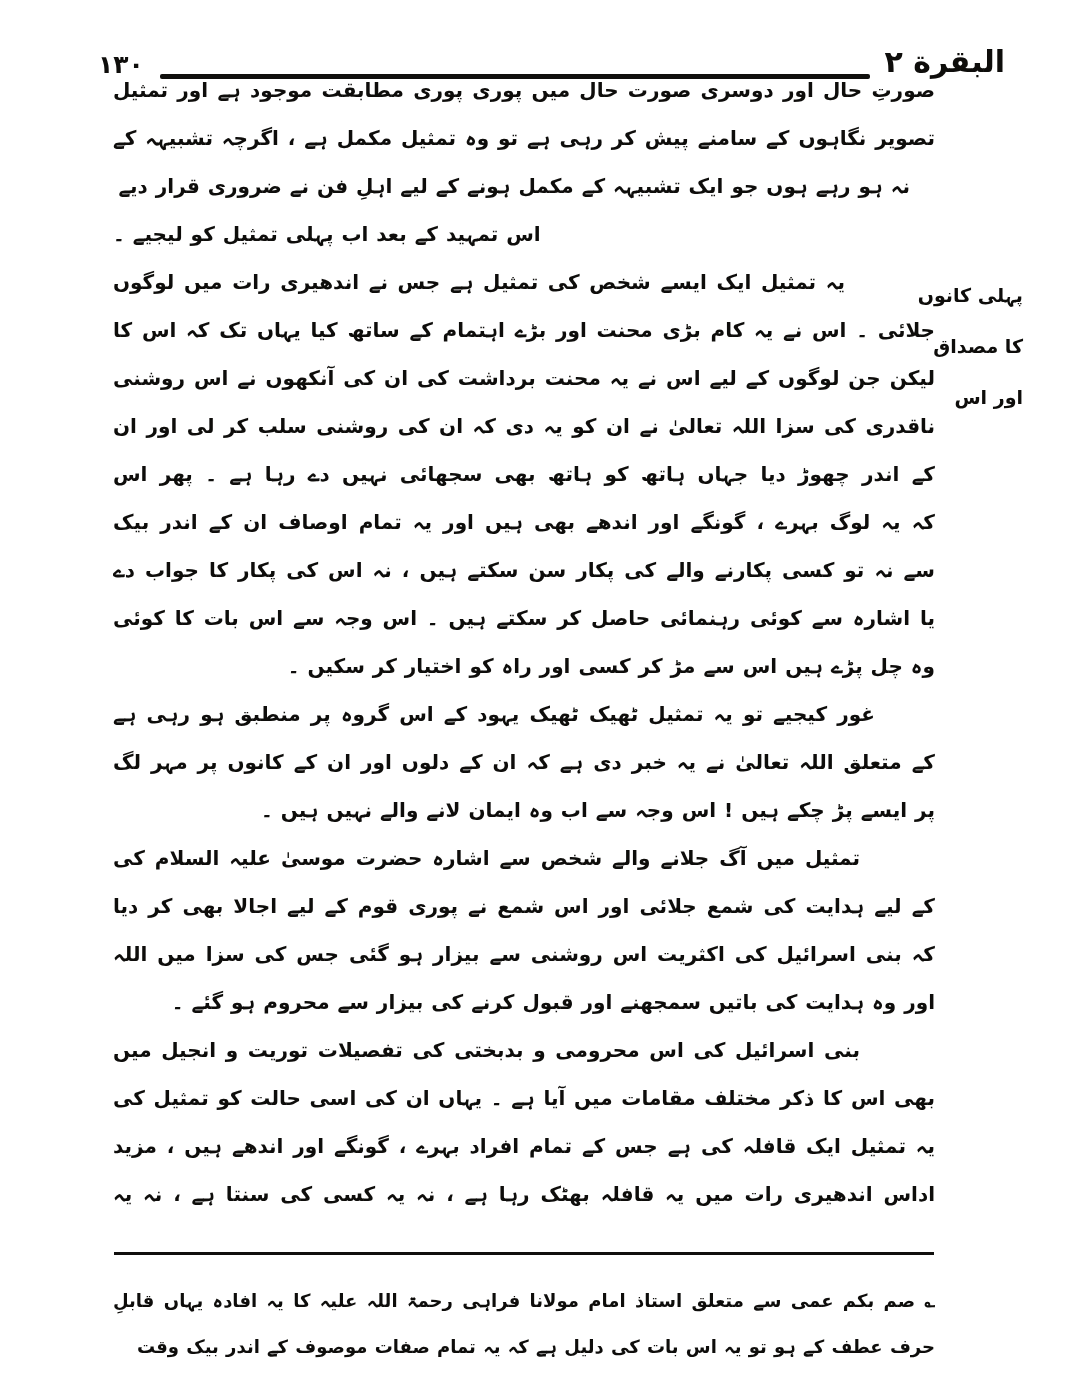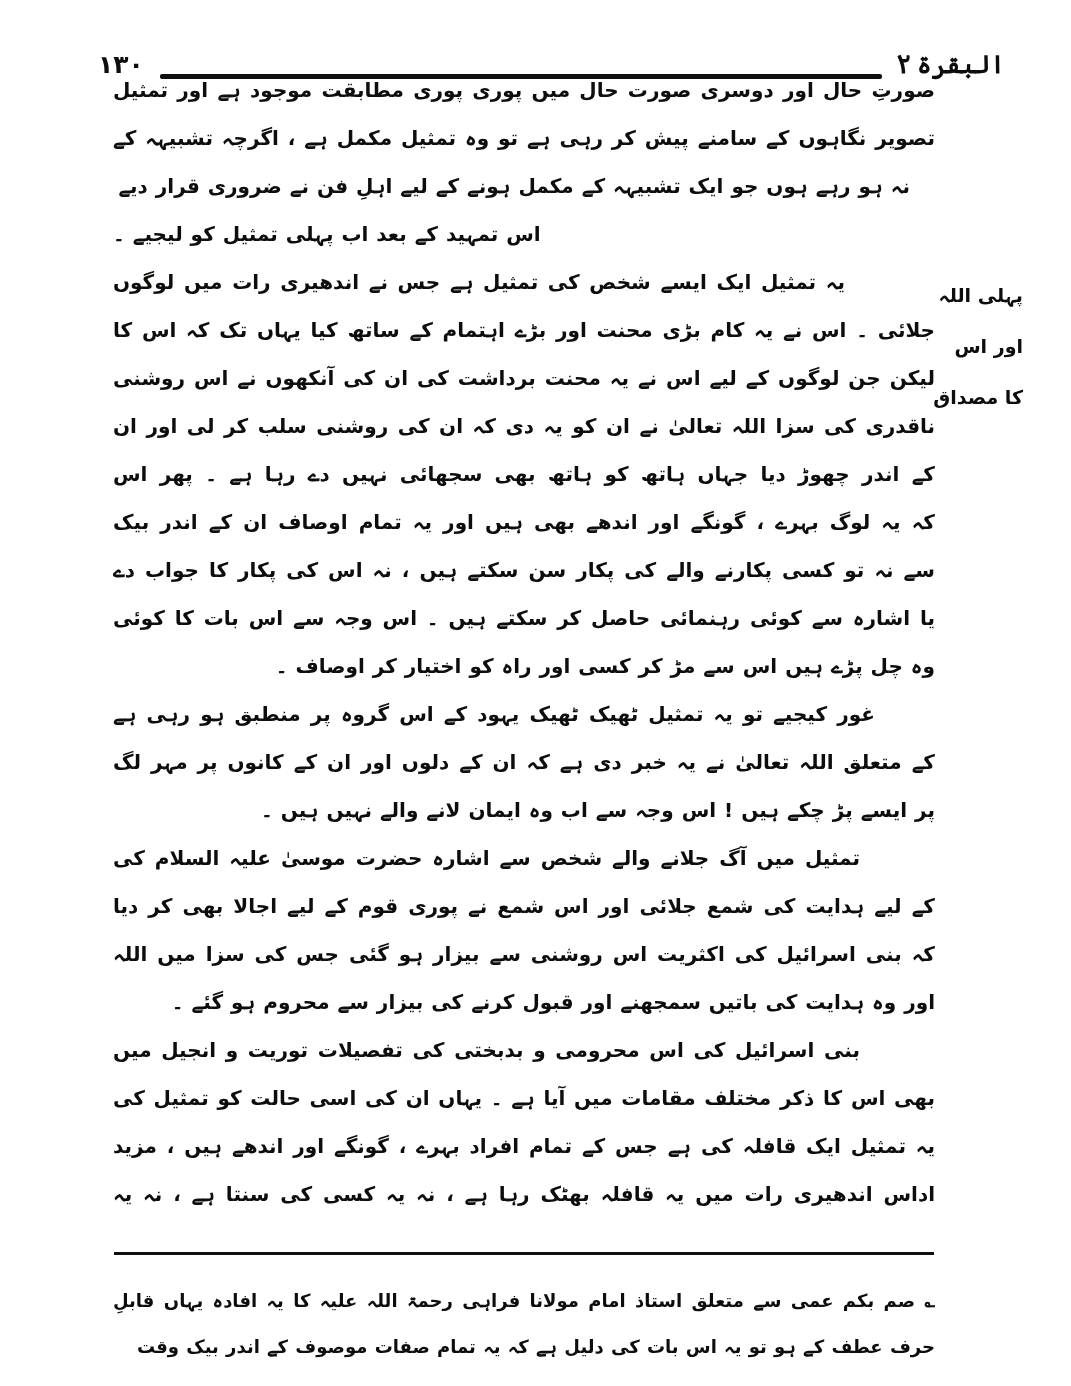--- a/index.html
+++ b/index.html
@@ -20,22 +20,22 @@
   }
   .page-number {
     font-size:25px; font-weight:bold; direction:rtl;
     letter-spacing:1px; flex:0 0 auto; padding-top:2px;
   }
   .header-rule {
     flex:1 1 auto; height:5px; background:#100f0d;
     margin:0 14px 0 16px; border-radius:2px;
   }
   .surah-title {
-    font-size:25px; font-weight:bold; direction:rtl;
-    flex:0 0 auto; padding-top:6px;font-family:Liberation Serif, serif;
+    font-size:30px; font-weight:bold; direction:rtl;
+    flex:0 0 auto; padding-top:6px;
   }
 
   
   .text-block {
     position:absolute; top:66px; right:136px; width:822px;
     direction:rtl;
   }
   .line {
     font-size:20px; font-weight:bold;
     height:48px; line-height:48px;
@@ -90,38 +90,38 @@
     <div class="line l-end pr25">نہ ہو رہے ہوں جو ایک تشبیہہ کے مکمل ہونے کے لیے اہلِ فن نے ضروری قرار دیے ہیں ۔</div>
     <div class="line l-intro">اس تمہید کے بعد اب پہلی تمثیل کو لیجیے ۔</div>
     <div class="line l-just pr90">یہ تمثیل ایک ایسے شخص کی تمثیل ہے جس نے اندھیری رات میں لوگوں کو روشنی دکھانے کے لیے آگ</div>
     <div class="line l-just">جلائی ۔ اس نے یہ کام بڑی محنت اور بڑے اہتمام کے ساتھ کیا یہاں تک کہ اس کا تمام گرد و پیش منور ہو گیا ۔</div>
     <div class="line l-just">لیکن جن لوگوں کے لیے اس نے یہ محنت برداشت کی ان کی آنکھوں نے اس روشنی کی کوئی قدر نہیں کی ، ان کی اس</div>
     <div class="line l-just">ناقدری کی سزا اللہ تعالیٰ نے ان کو یہ دی کہ ان کی روشنی سلب کر لی اور ان کو ایک ایسے گھٹا ٹوپ اندھیرے</div>
     <div class="line l-just">کے اندر چھوڑ دیا جہاں ہاتھ کو ہاتھ بھی سجھائی نہیں دے رہا ہے ۔ پھر اس اندھیرے کے اوپر مزید غضب یہ ہے</div>
     <div class="line l-just">کہ یہ لوگ بہرے ، گونگے اور اندھے بھی ہیں اور یہ تمام اوصاف ان کے اندر بیک وقت موجود ہیں ؎ اس وجہ</div>
     <div class="line l-just">سے نہ تو کسی پکارنے والے کی پکار سن سکتے ہیں ، نہ اس کی پکار کا جواب دے سکتے ہیں اور نہ کسی نشان یا علامت</div>
     <div class="line l-just">یا اشارہ سے کوئی رہنمائی حاصل کر سکتے ہیں ۔ اس وجہ سے اس بات کا کوئی امکان نہیں ہے کہ جس راہ پر</div>
-    <div class="line l-end">وہ چل پڑے ہیں اس سے مڑ کر کسی اور راہ کو اختیار کر اوصاف ۔</div>
+    <div class="line l-end">وہ چل پڑے ہیں اس سے مڑ کر کسی اور راہ کو اختیار کر سکیں ۔</div>
     <div class="line l-just pr60">غور کیجیے تو یہ تمثیل ٹھیک ٹھیک یہود کے اس گروہ پر منطبق ہو رہی ہے جس کا ذکر پہلے ہوا ہے اور جس</div>
     <div class="line l-just">کے متعلق اللہ تعالیٰ نے یہ خبر دی ہے کہ ان کے دلوں اور ان کے کانوں پر مہر لگ چکی ہے اور ان کی آنکھوں</div>
     <div class="line l-end">پر ایسے پڑ چکے ہیں ! اس وجہ سے اب وہ ایمان لانے والے نہیں ہیں ۔</div>
     <div class="line l-just pr75">تمثیل میں آگ جلانے والے شخص سے اشارہ حضرت موسیٰ علیہ السلام کی طرف ہے ۔ انھوں نے اپنی قوم</div>
     <div class="line l-just">کے لیے ہدایت کی شمع جلائی اور اس شمع نے پوری قوم کے لیے اجالا بھی کر دیا لیکن زیادہ زمانہ نہیں گزرا</div>
     <div class="line l-just">کہ بنی اسرائیل کی اکثریت اس روشنی سے بیزار ہو گئی جس کی سزا میں اللہ تعالیٰ نے ان کے اوپر لعنت کر دی</div>
     <div class="line l-end">اور وہ ہدایت کی باتیں سمجھنے اور قبول کرنے کی بیزار سے محروم ہو گئے ۔</div>
     <div class="line l-just pr75">بنی اسرائیل کی اس محرومی و بدبختی کی تفصیلات توریت و انجیل میں بھی بیان ہوئی ہیں اور قرآن میں</div>
     <div class="line l-just">بھی اس کا ذکر مختلف مقامات میں آیا ہے ۔ یہاں ان کی اسی حالت کو تمثیل کی صورت میں پیش کیا گیا ہے ،</div>
     <div class="line l-just">یہ تمثیل ایک قافلہ کی ہے جس کے تمام افراد بہرے ، گونگے اور اندھے ہیں ، مزید براں رات اندھیری ہے ،</div>
     <div class="line l-just">اداس اندھیری رات میں یہ قافلہ بھٹک رہا ہے ، نہ یہ کسی کی سنتا ہے ، نہ یہ کسی کو پکار سکتا ہے ، نہ کسی کا</div>
   </div>
 
   <div class="margin-notes">
-    <div class="margin-note">پہلی اللہ</div>
+    <div class="margin-note">پہلی کانوں</div>
+    <div class="margin-note">کا مصداق</div>
     <div class="margin-note">اور اس</div>
-    <div class="margin-note">کا مصداق</div>
   </div>
 
   <div class="footnote-rule"></div>
   <div class="footnote">
     <div class="line l-just">؎ صم بکم عمی سے متعلق استاذ امام مولانا فراہی رحمۃ اللہ علیہ کا یہ افادہ یہاں قابلِ ذکر ہے کہ اگر صفات کا بیان بغیر</div>
     <div class="line l-end">حرف عطف کے ہو تو یہ اس بات کی دلیل ہے کہ یہ تمام صفات موصوف کے اندر بیک وقت موجود ہیں ۔</div>
   </div>
 
 </div>
 

